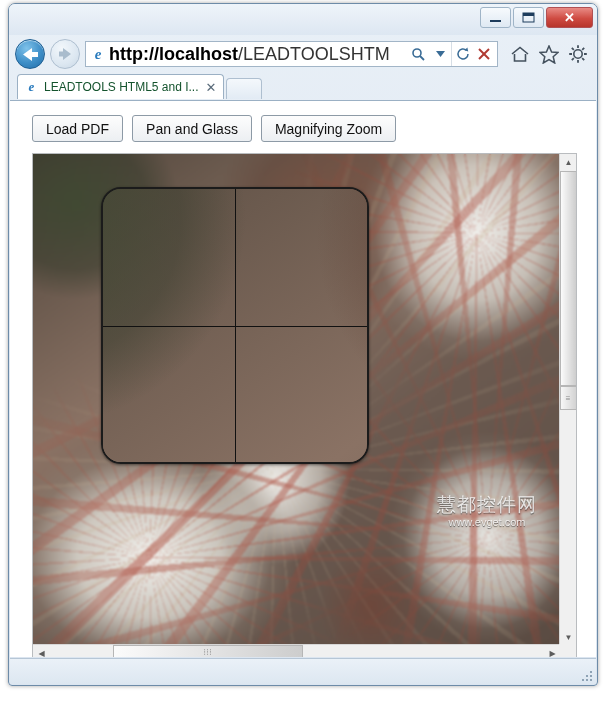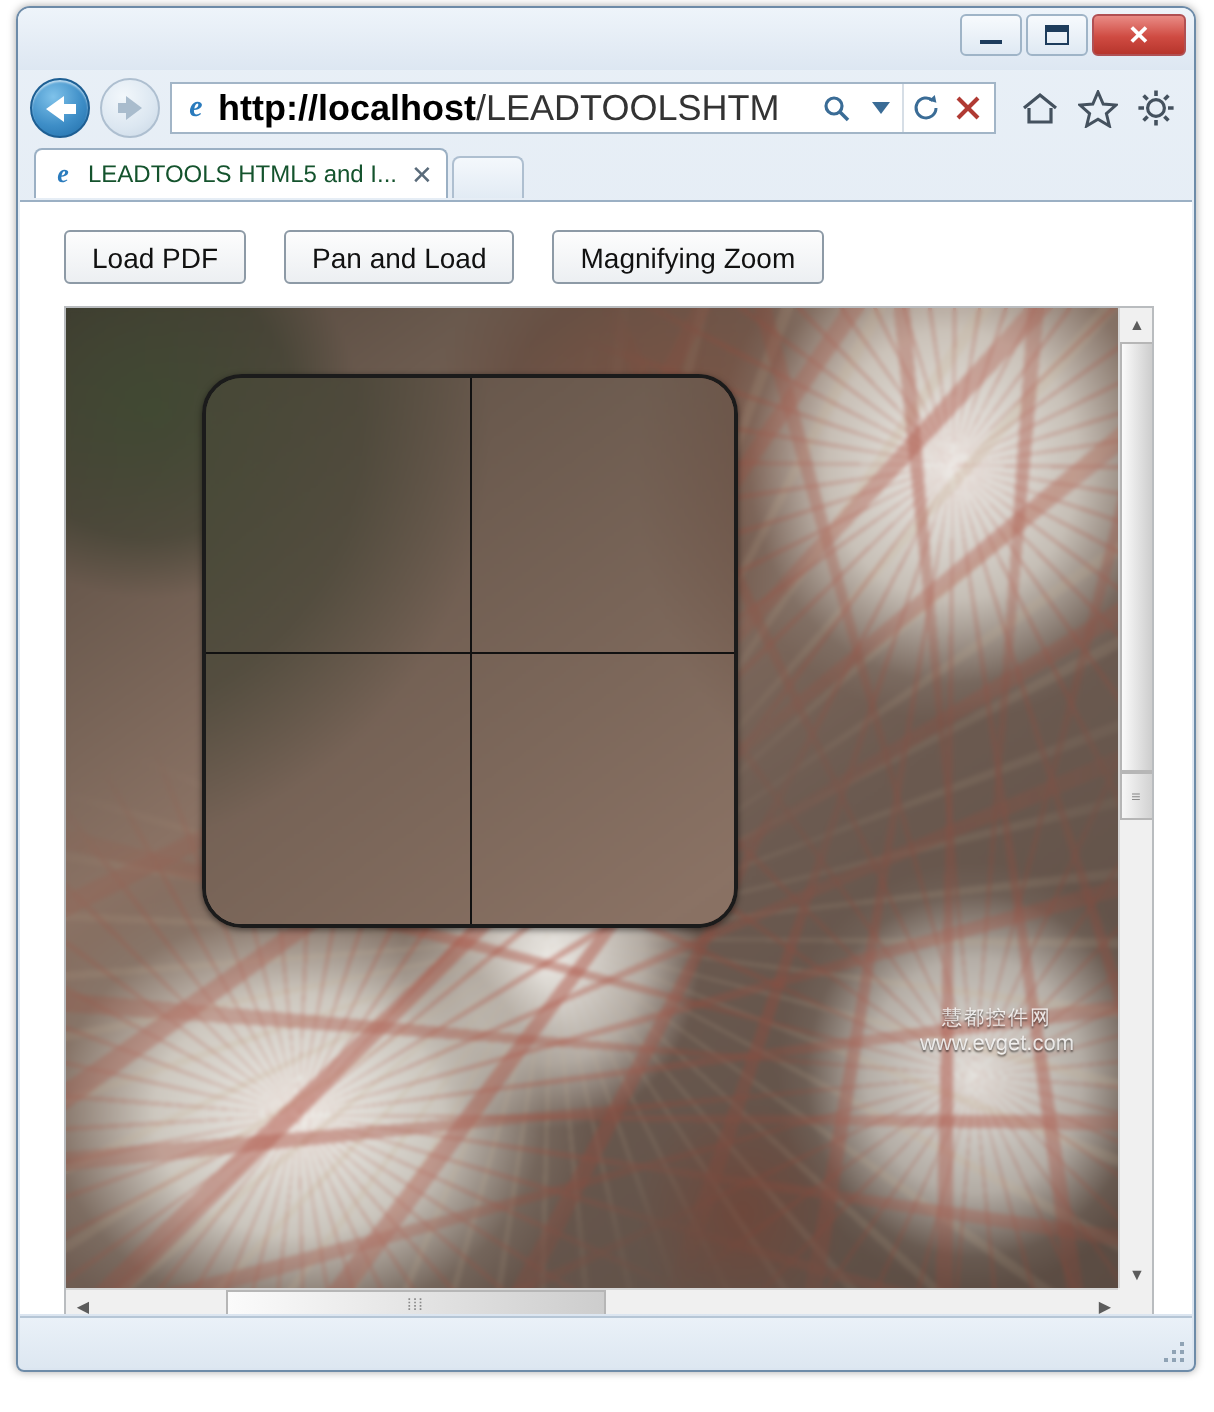--- a/index.html
+++ b/index.html
@@ -182,21 +182,21 @@
     position: absolute;
     left: 1px; right: 1px;
     top: 96px;
     bottom: 28px;
     background: #ffffff;
     border-top: 1px solid #9bb0c4;
     overflow: hidden;
   }
   .buttonrow {
     display: flex;
-    gap: 19px;
+    gap: 9px;
     padding: 14px 0 11px 22px;
   }
   .pbtn {
     height: 27px;
     padding: 0 13px;
     font-size: 14px;
     color: #111;
     background: linear-gradient(to bottom, #fdfdfd, #eceff2);
     border: 1px solid #8d9aa6;
     border-radius: 3px;
@@ -319,21 +319,21 @@
   .watermark {
     position: absolute;
     right: 24px;
     bottom: 116px;
     text-align: center;
     color: rgba(255,255,255,0.82);
     text-shadow: 0 1px 1px rgba(0,0,0,0.55);
     line-height: 1.25;
     pointer-events: none;
   }
-  .watermark .wm1 { font-size: 10px; letter-spacing: 1px; font-family: Liberation Serif, serif; }
+  .watermark .wm1 { font-size: 19px; letter-spacing: 1px; font-family: Liberation Serif, serif; }
   .watermark .wm2 { font-size: 11px; }
 
   
   .vscroll {
     position: absolute;
     right: 0; top: 0;
     width: 17px; height: 492px;
     background: #f0f0f0;
     border-left: 1px solid #d6d6d6;
   }
@@ -486,21 +486,21 @@
     <div class="newtab"></div>
   </div>
 
   <div class="content">
 
     <div class="buttonrow">
       <div class="pbtn">
         <span>Load PDF</span>
       </div>
       <div class="pbtn">
-        <span>Pan and Load</span>
+        <span>Pan and Glass</span>
       </div>
       <div class="pbtn">
         <span>Magnifying Zoom</span>
       </div>
     </div>
 
     <div class="viewer">
 
       <div class="canvas-area">
         <div class="photo"></div>

